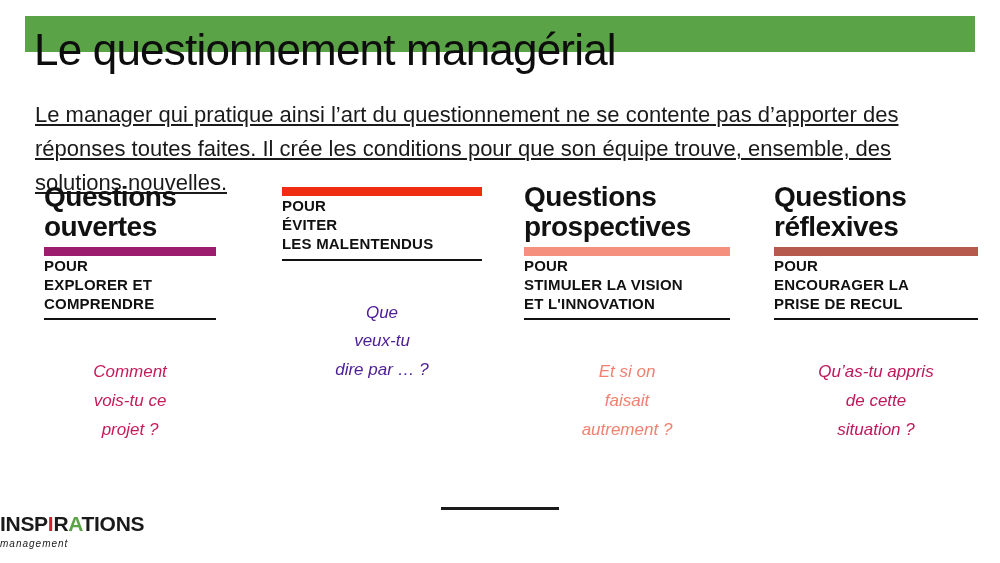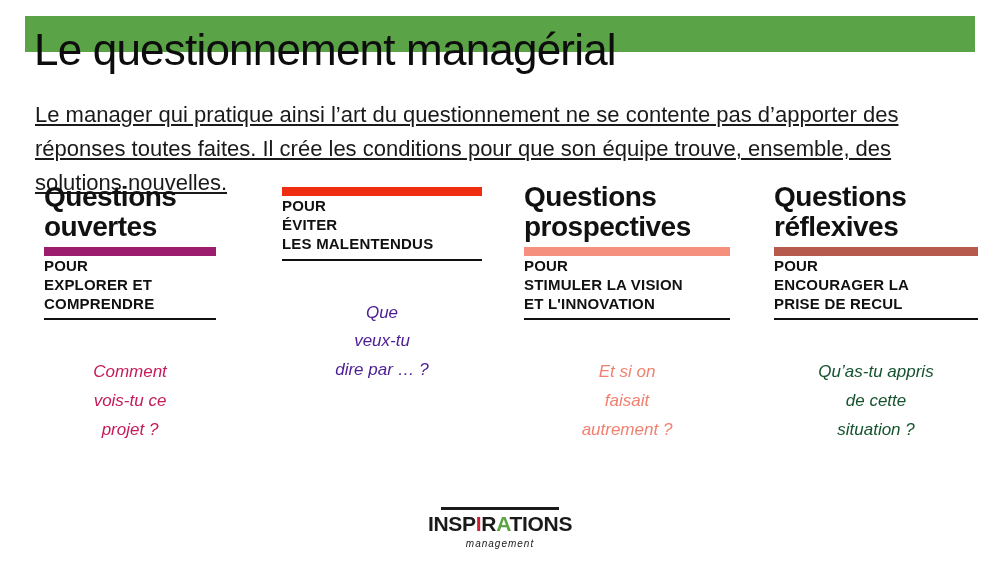--- a/index.html
+++ b/index.html
@@ -111,21 +111,21 @@
   .col.c2 .col-inner { padding-left: 20px; padding-right: 30px; }
   .col.c3 .col-inner { padding-left: 12px; padding-right: 32px; }
   .col.c4 .col-inner { padding-left: 12px; padding-right: 34px; }
 
   
   .logo {
     position: absolute;
     left: 0;
     right: 0;
     bottom: 14px;
-    text-align: center;
+    text-align: left;
   }
   .logo-main {
     font-size: 21px;
     font-weight: bold;
     color: #1a1a1a;
     letter-spacing: -0.3px;
     line-height: 1;
     position: relative;
     display: inline-block;
   }
@@ -202,21 +202,21 @@
 
     <div class="col c4">
       <div class="col-inner">
         <div class="col-title">Questions
 réflexives</div>
         <div class="col-rule" style="background:#b75a4e"></div>
         <div class="col-sub">POUR
 ENCOURAGER LA
 PRISE DE RECUL</div>
         <div class="col-sub-rule"></div>
-        <div class="quote" style="color:#14532d">Qu’as-tu appris
+        <div class="quote" style="color:#be185d">Qu’as-tu appris
 de cette
 situation ?</div>
       </div>
     </div>
 
   </div>
 
   <div class="logo">
     <span class="logo-bar"></span>
     <div class="logo-main">

